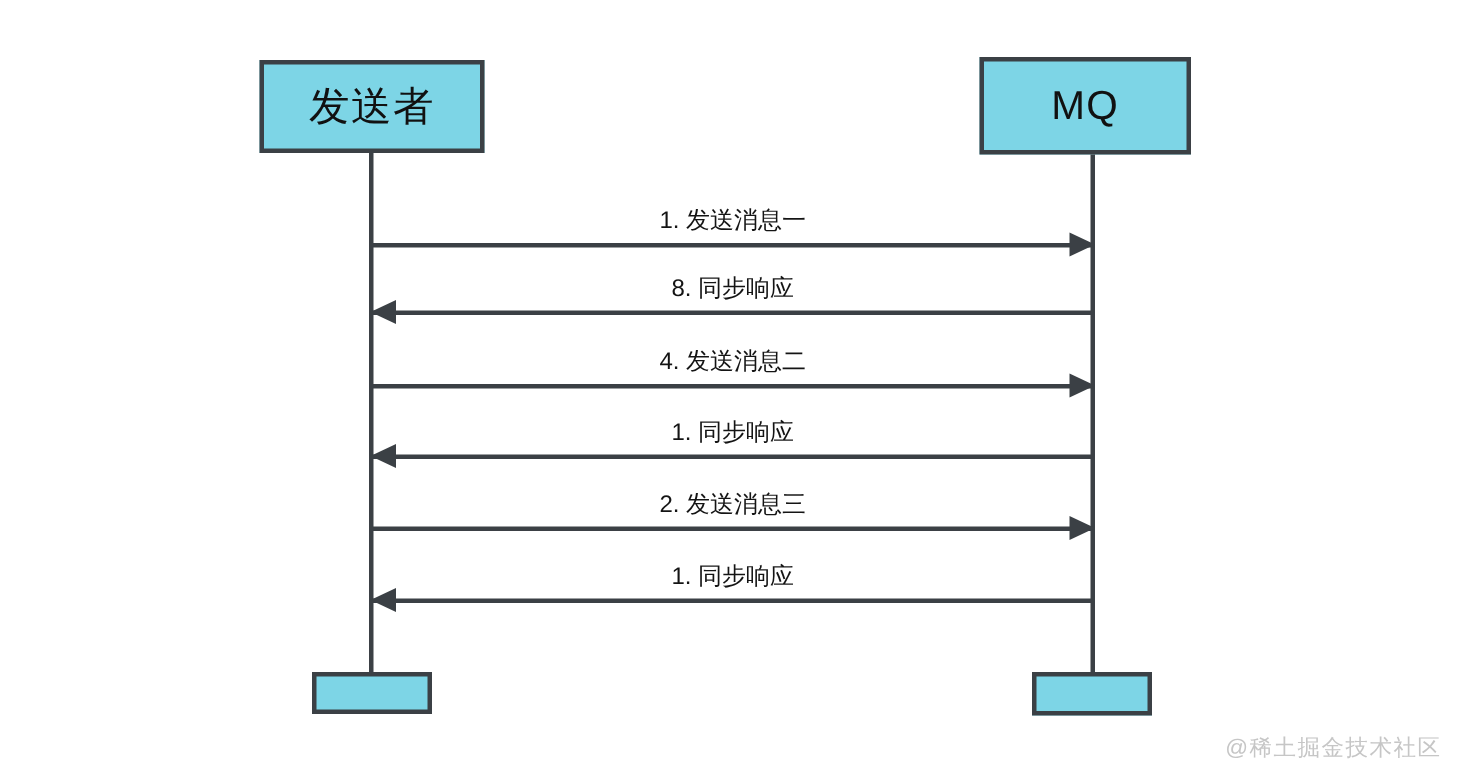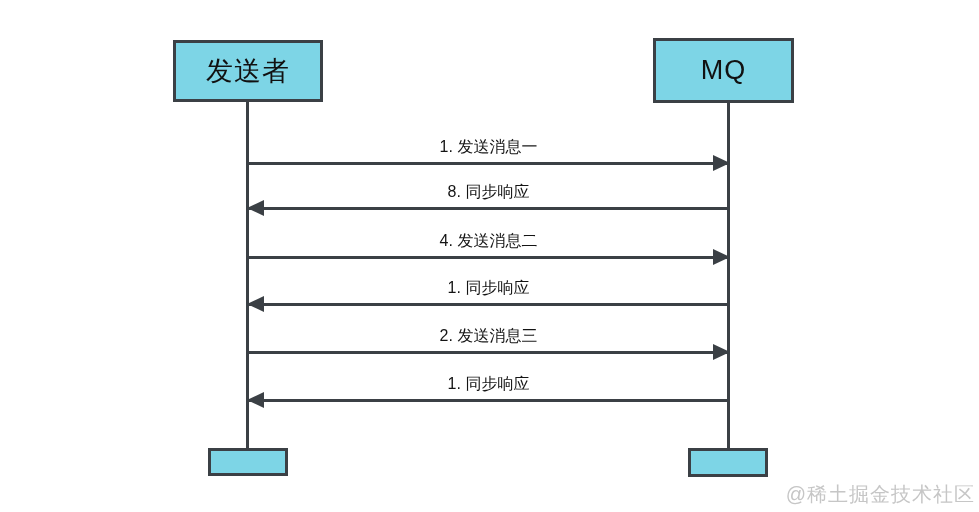--- a/index.html
+++ b/index.html
@@ -62,22 +62,22 @@
   .arrowhead.left{
     left:-1px;top:-7px;
     border-top:8px solid transparent;
     border-bottom:8px solid transparent;
     border-right:17px solid var(--line);
   }
   .message[data-dir="right"] .arrowhead.right{display:block;}
   .message[data-dir="left"] .arrowhead.left{display:block;}
 
   .watermark{
-    position:absolute;right:4px;bottom:4px;
-    font-size:20px;color:var(--watermark);
+    position:absolute;right:18px;bottom:4px;
+    font-size:15px;color:var(--watermark);
     letter-spacing:1px;
   }
 </style>
 </head>
 <body>
 
 <div class="canvas">
 
   <div class="actor-box actor-left">
     <span>发送者</span>

